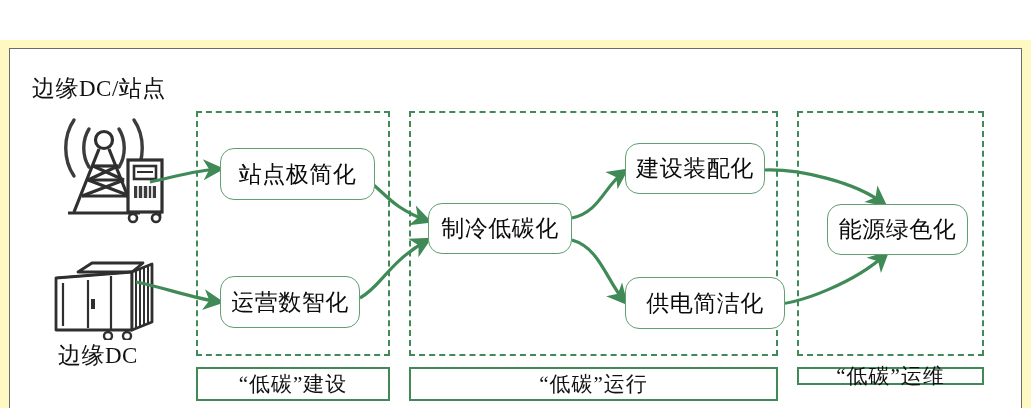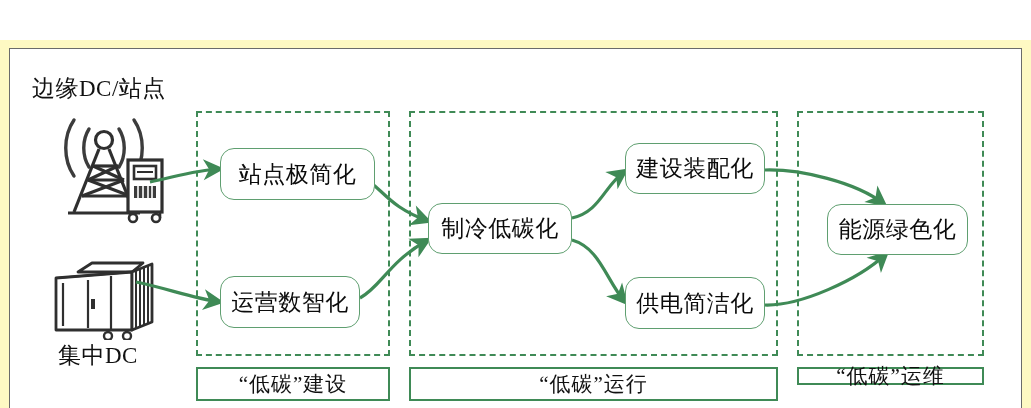--- a/index.html
+++ b/index.html
@@ -180,21 +180,21 @@
 
       <g fill="#ffffff" stroke="#2f2f2f" stroke-width="2.4">
         <path d="M60 72 L60 77"></path>
         <path d="M78 72 L78 77"></path>
         <circle cx="60" cy="78" r="4"></circle>
         <circle cx="79" cy="78" r="4"></circle>
       </g>
     </svg>
   </div>
 
-  <div class="src-caption" style="left:58px; top:300px;">集中DC</div>
+  <div class="src-caption" style="left:58px; top:300px;">边缘DC</div>
 
   <svg class="connector-layer" viewBox="0 0 1031 408" xmlns="http://www.w3.org/2000/svg">
     <defs>
       <marker id="ah" viewBox="0 0 12 12" refX="9.2" refY="6" markerWidth="7.2" markerHeight="7.2" orient="auto-start-reverse">
         <path d="M0.5 0.5 L11.5 6 L0.5 11.5 L3.6 6 Z" fill="#3f8a56"></path>
       </marker>
     </defs>
     <g fill="none" stroke="#3f8a56" stroke-width="3.2" stroke-linecap="butt">
 
       <path d="M150 142 C178 136 196 130 220 129" marker-end="url(#ah)"></path>
@@ -216,21 +216,21 @@
   </svg>
 
   <div class="node-box" style="left:220px; top:108px; width:155px; height:52px;">站点极简化</div>
 
   <div class="node-box" style="left:220px; top:236px; width:140px; height:52px;">运营数智化</div>
 
   <div class="node-box" style="left:428px; top:163px; width:144px; height:51px;">制冷低碳化</div>
 
   <div class="node-box" style="left:625px; top:103px; width:140px; height:51px;">建设装配化</div>
 
-  <div class="node-box" style="left:625px; top:237px; width:140px; height:52px;">供电简洁化</div>
+  <div class="node-box" style="left:625px; top:237px; width:160px; height:52px;">供电简洁化</div>
 
   <div class="node-box" style="left:827px; top:164px; width:141px; height:51px;">能源绿色化</div>
 
   <div class="phase-label" style="left:196px; top:327px; width:194px; height:34px;">“低碳”建设</div>
 
   <div class="phase-label" style="left:409px; top:327px; width:369px; height:34px;">“低碳”运行</div>
 
   <div class="phase-label" style="left:797px; top:327px; width:187px; height:18px;">“低碳”运维</div>
 </div>
 

